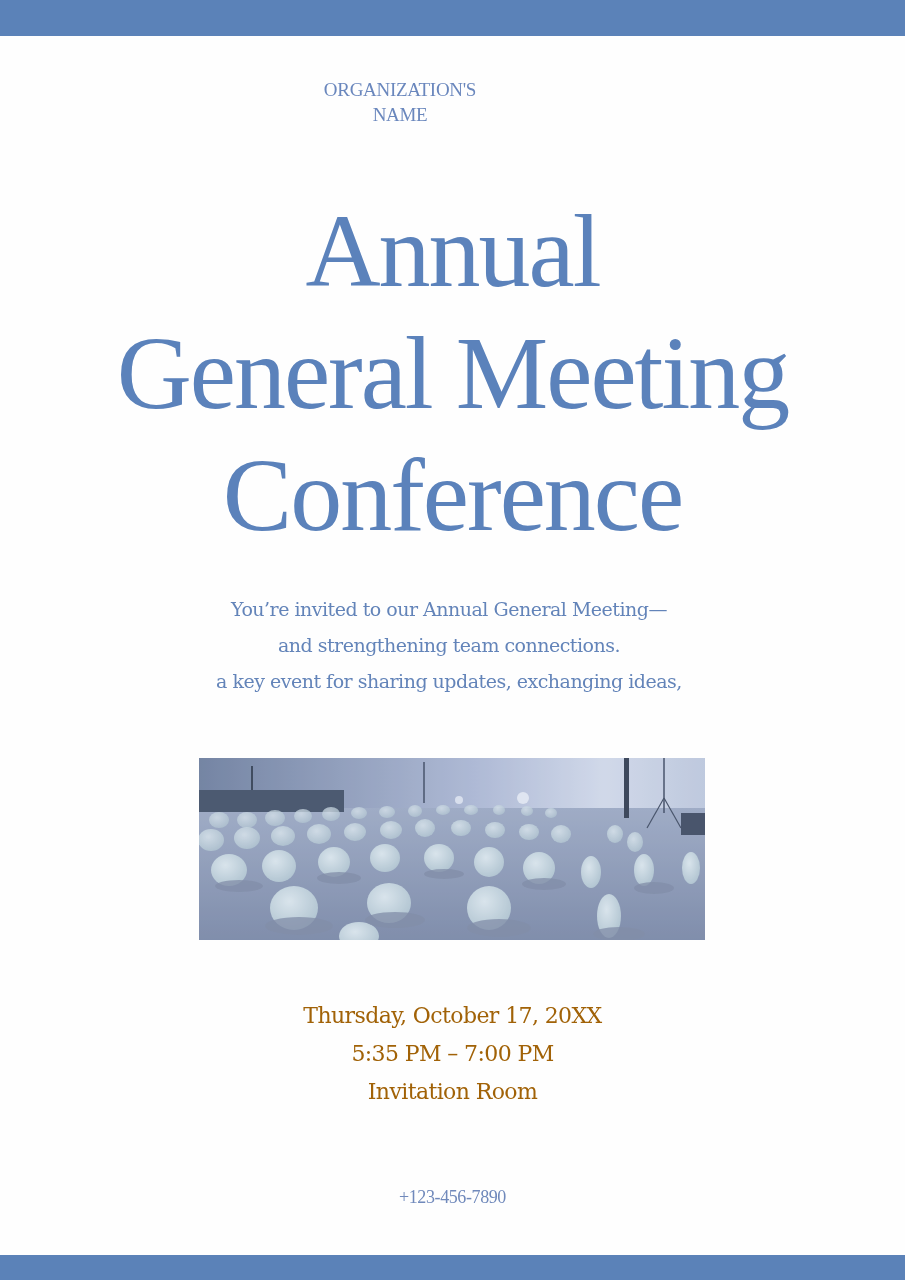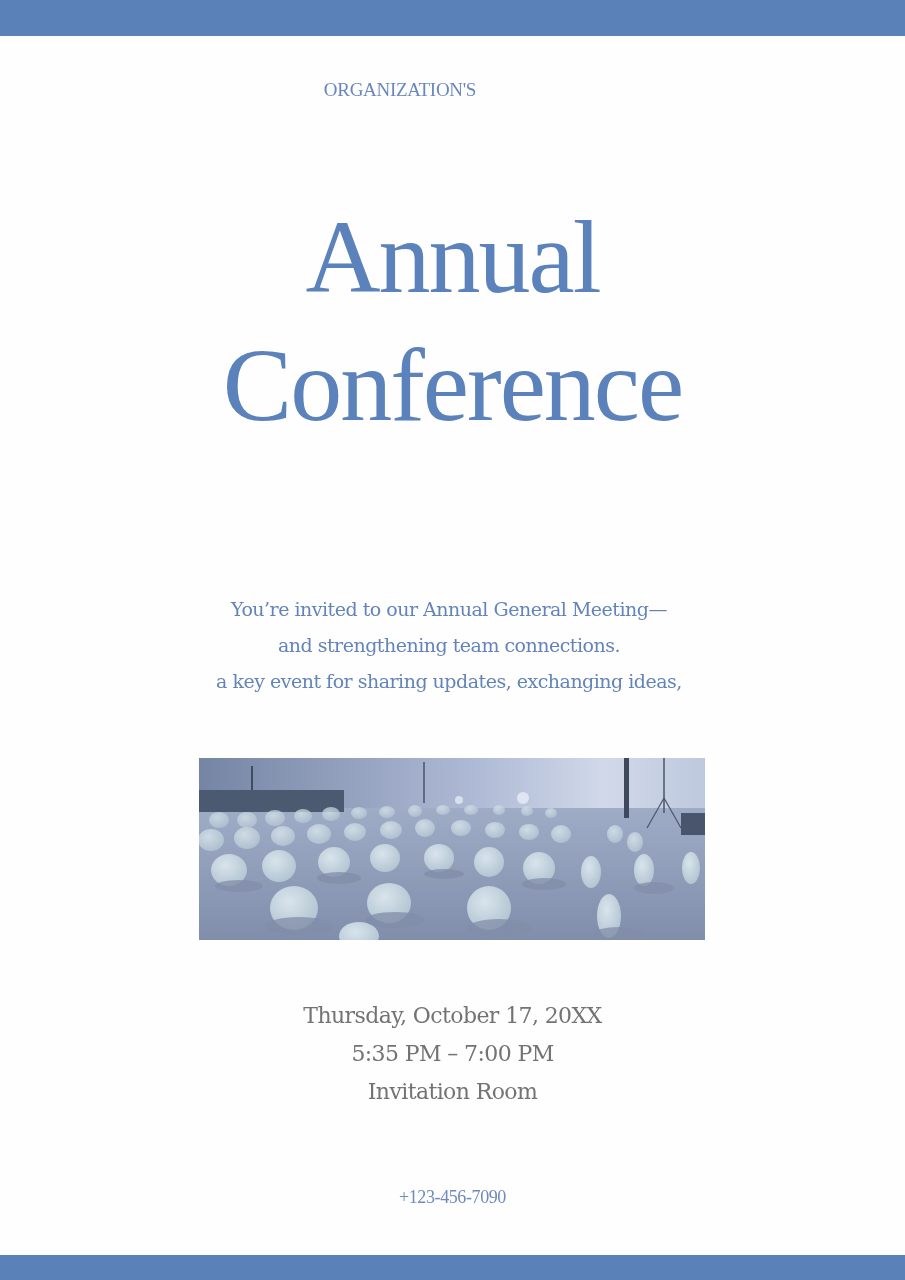--- a/index.html
+++ b/index.html
@@ -44,21 +44,21 @@
       width: 905px;
       text-align: center;
       font-family: "Liberation Serif", serif;
       font-size: 104px;
       line-height: 122px;
       letter-spacing: -2px;
       color: #5b82bb;
       font-weight: normal;
       margin: 0;
     }
-    .title span { display: block; margin-top: 6px; }
+    .title span { display: block; }
 
     .intro {
       position: absolute;
       top: 591px;
       left: 0;
       width: 898px;
       text-align: center;
       font-family: "DejaVu Serif", serif;
       font-size: 19px;
       line-height: 36px;
@@ -81,21 +81,21 @@
     .event-details {
       position: absolute;
       top: 997px;
       left: 0;
       width: 905px;
       text-align: center;
       font-family: "DejaVu Serif", serif;
       font-size: 22px;
       line-height: 38px;
       letter-spacing: -0.6px;
-      color: #737373;
+      color: #a16207;
     }
     .event-details span { display: block; }
 
     .phone {
       position: absolute;
       top: 1185px;
       left: 0;
       width: 905px;
       text-align: center;
       font-family: "Liberation Serif", serif;
@@ -105,24 +105,26 @@
       color: #7089bb;
     }
   </style>
 </head>
 <body>
 
 <div class="bar bar-top"></div>
 
 <div class="org-name">
   <div>ORGANIZATION'S</div>
+  <div>NAME</div>
 </div>
 
 <h1 class="title">
   <span>Annual</span>
+  <span>General Meeting</span>
   <span>Conference</span>
 </h1>
 
 <div class="intro">
   <span>You’re invited to our Annual General Meeting—</span>
   <span>and strengthening team connections.</span>
   <span>a key event for sharing updates, exchanging ideas,</span>
 </div>
 
 <div class="photo" title="Empty conference room with rows of white chairs">
@@ -220,15 +222,15 @@
     <rect x="0" y="0" width="506" height="182" fill="#8fa3c6" opacity="0.18"></rect>
   </svg>
 </div>
 
 <div class="event-details">
   <span>Thursday, October 17, 20XX</span>
   <span>5:35 PM – 7:00 PM</span>
   <span>Invitation Room</span>
 </div>
 
-<div class="phone">+123-456-7090</div>
+<div class="phone">+123-456-7890</div>
 
 <div class="bar bar-bottom"></div>
 
 </body></html>

